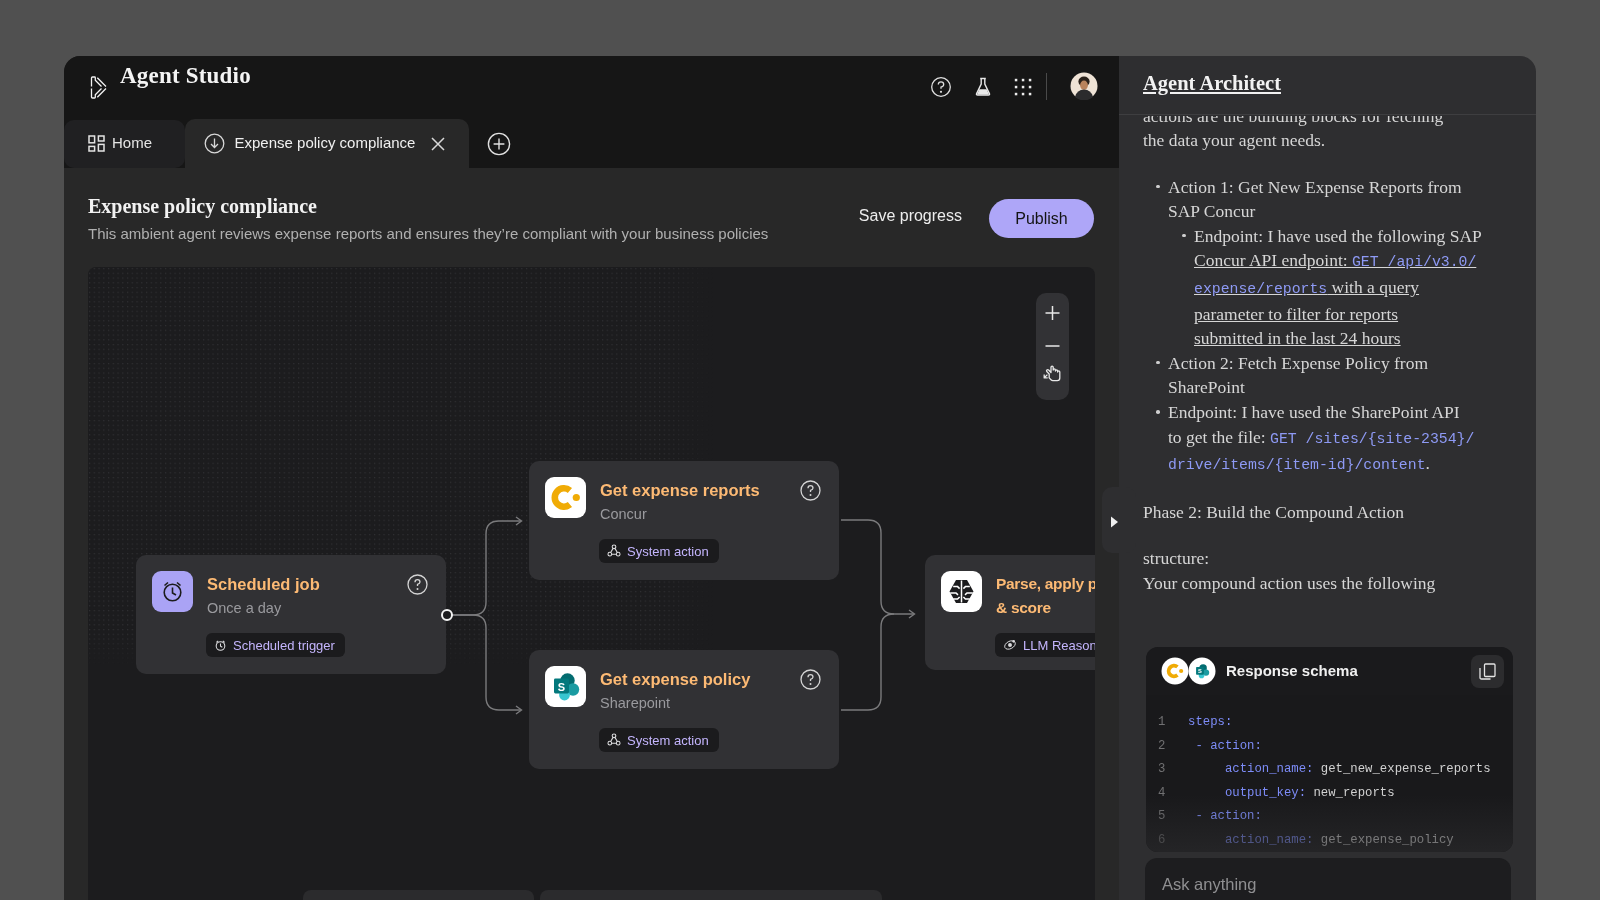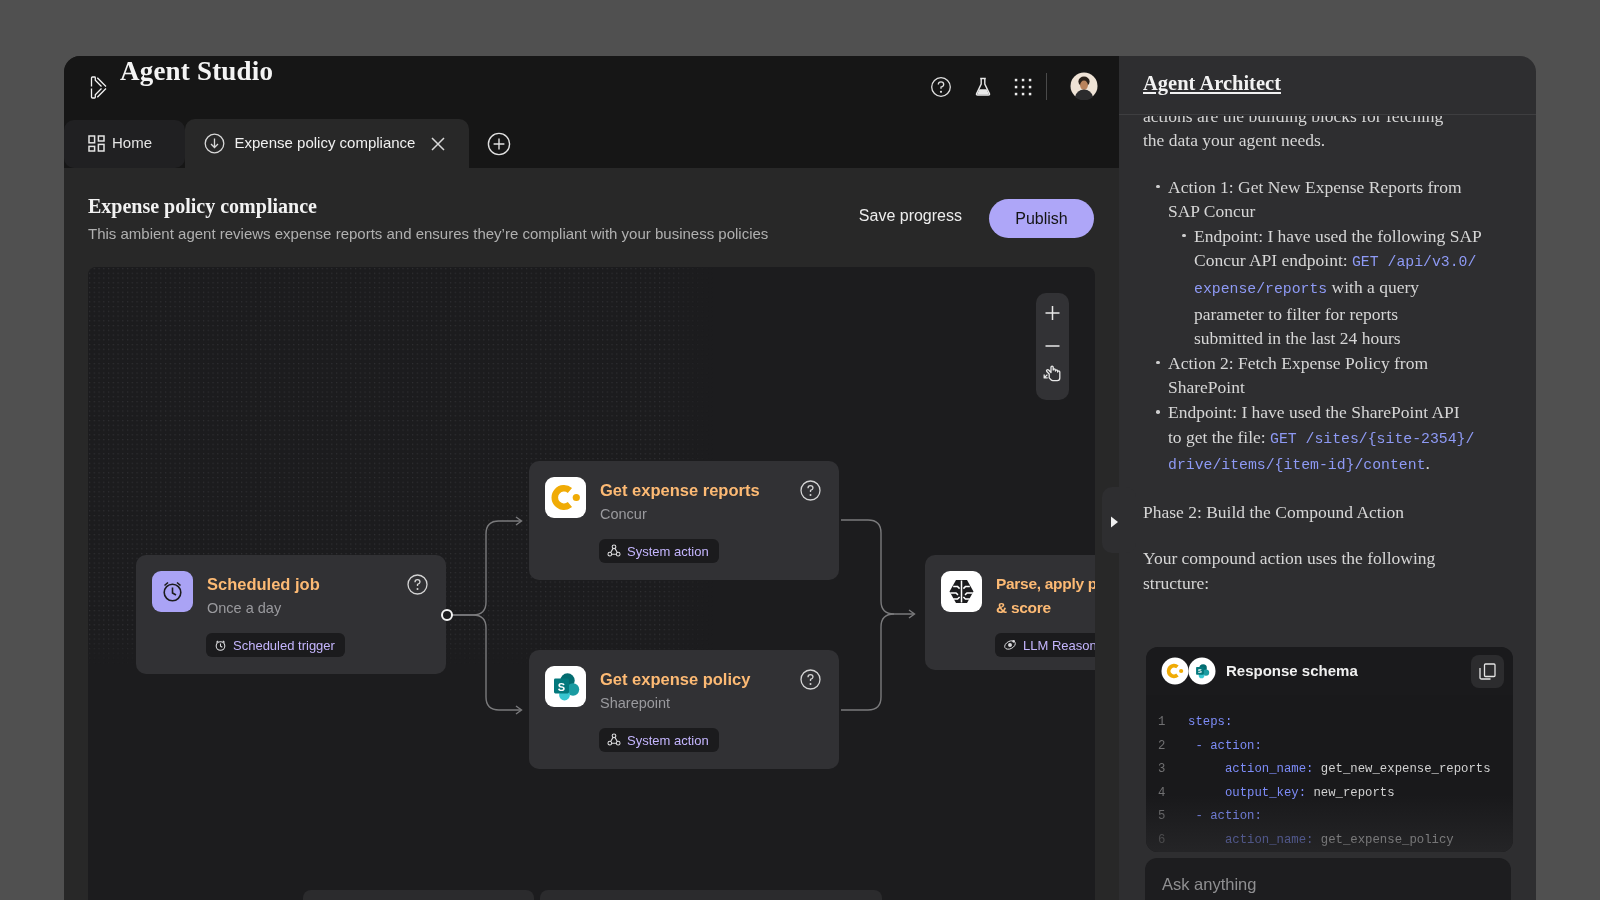--- a/index.html
+++ b/index.html
@@ -1,22 +1,22 @@
 <!DOCTYPE html>
 <html><head>
 <meta charset="utf-8">
 <style>
   * { margin:0; padding:0; box-sizing:border-box; }
   html,body { width:1600px; height:900px; background:#505050; overflow:hidden;
     font-family:"Liberation Sans", sans-serif; }
   #win { position:absolute; left:64px; top:56px; width:1055px; height:844px;
     background:#282828; border-radius:16px 0 0 0; overflow:hidden; }
   #appbar { position:absolute; left:0; top:0; width:100%; height:63px; background:#161616; }
-  #appname { position:absolute; left:56px; top:0; font-family:"Liberation Serif",serif;
-    font-weight:bold; font-size:27px; color:#f4f4f4; letter-spacing:0.2px; }
+  #appname { position:absolute; left:56px; top:7px; font-family:"Liberation Serif",serif;
+    font-weight:bold; font-size:23px; color:#f4f4f4; letter-spacing:0.2px; }
   #tabrow { position:absolute; left:0; top:63px; width:100%; height:49px; background:#161616; }
   #hometab { position:absolute; left:0; top:0.5px; width:120.5px; height:48px; background:#202022;
     border-radius:10px; color:#e4e4e4; font-size:15px; }
   #activetab { position:absolute; left:120.5px; top:0; width:284px; height:49px; background:#282828;
     border-radius:10px 10px 0 0; color:#f0f0f0; font-size:15px; }
   #pageband { position:absolute; left:0; top:112px; width:100%; height:99px; background:#282828; }
   #ptitle { position:absolute; left:24px; top:27px; font-family:"Liberation Serif",serif;
     font-weight:bold; font-size:20px; color:#f2f2f2; }
   #pdesc { position:absolute; left:24px; top:57px; font-size:15px; color:#b0b0b0; }
   #saveprog { position:absolute; right:157px; top:39px; font-size:16px; color:#ededed; }
@@ -49,21 +49,21 @@
   #pbody { position:absolute; left:0; top:60px; width:100%; height:784px; overflow:hidden; }
   #ptext { position:absolute; left:24px; top:-12.5px; width:400px;
     font-family:"Liberation Serif",serif; font-size:17.5px; line-height:24.6px; color:#d6d6d6; }
   #ptext .code { font-family:"Liberation Mono",monospace; font-size:14.8px; color:#8e9af5; }
   #ptext .ln { position:relative; white-space:nowrap; }
   #ptext .b1 { padding-left:25px; }
   #ptext .b1::before { content:""; position:absolute; left:13px; top:10px; width:3.5px; height:3.5px; border-radius:50%; background:#cfcfcf; }
   #ptext .i1 { padding-left:25px; }
   #ptext .b2 { padding-left:51px; }
   #ptext .b2::before { content:""; position:absolute; left:39px; top:10px; width:3.5px; height:3.5px; border-radius:50%; background:#cfcfcf; }
-  #ptext .i2 { padding-left:51px; }
+  #ptext .i2 { padding-left:51px;text-decoration:underline; }
   #handle { position:absolute; left:-17px; top:431px; width:34px; height:66px;
     background:#2e2e30; border-radius:10px; }
   #codecard { position:absolute; left:27px; top:531px; width:367px; height:205px;
     border-radius:12px; background:#202022; overflow:hidden; }
   #cchead { position:absolute; left:0; top:0; width:100%; height:48px; background:#1a1a1c; }
   #ccbody { position:absolute; left:0; top:48px; width:100%; height:158px; background:#19191b; }
   .cline { position:absolute; left:12px; font-family:"Liberation Mono",monospace; font-size:12.3px; white-space:pre; }
   .lnum { color:#707072; display:inline-block; width:30px; }
   .kw { color:#7d8cf8; }
   .pl { color:#d2d2d2; }
@@ -312,22 +312,22 @@
       <div class="ln i2">parameter to filter for reports</div>
       <div class="ln i2">submitted in the last 24 hours</div>
       <div class="ln b1">Action 2: Fetch Expense Policy from</div>
       <div class="ln i1">SharePoint</div>
       <div class="ln b1">Endpoint: I have used the SharePoint API</div>
       <div class="ln i1">to get the file: <span class="code">GET /sites/{site-2354}/</span></div>
       <div class="ln i1"><span class="code">drive/items/{item-id}/content</span>.</div>
       <div style="height:22px"></div>
       <div class="ln">Phase 2: Build the Compound Action</div>
       <div style="height:22px"></div>
+      <div class="ln">structure:</div>
       <div class="ln">Your compound action uses the following</div>
-      <div class="ln">structure:</div>
     </div>
     <div id="codecard">
       <div id="cchead">
         <svg width="56" height="28" viewBox="0 0 56 28" style="position:absolute;left:15px;top:10px">
           <circle cx="14" cy="14" r="13.5" fill="#ffffff"></circle>
           <g transform="translate(2,2.1) scale(0.58)">
               <path d="M 24.9,27.55 A 9.2,9.2 0 1 1 24.9,13.45" fill="none" stroke="#f0ab05" stroke-width="6.6"></path>
               <circle cx="31.3" cy="20.5" r="3.6" fill="#f0ab05"></circle>
             </g>
           <circle cx="41" cy="14" r="13.5" fill="#ffffff"></circle>

